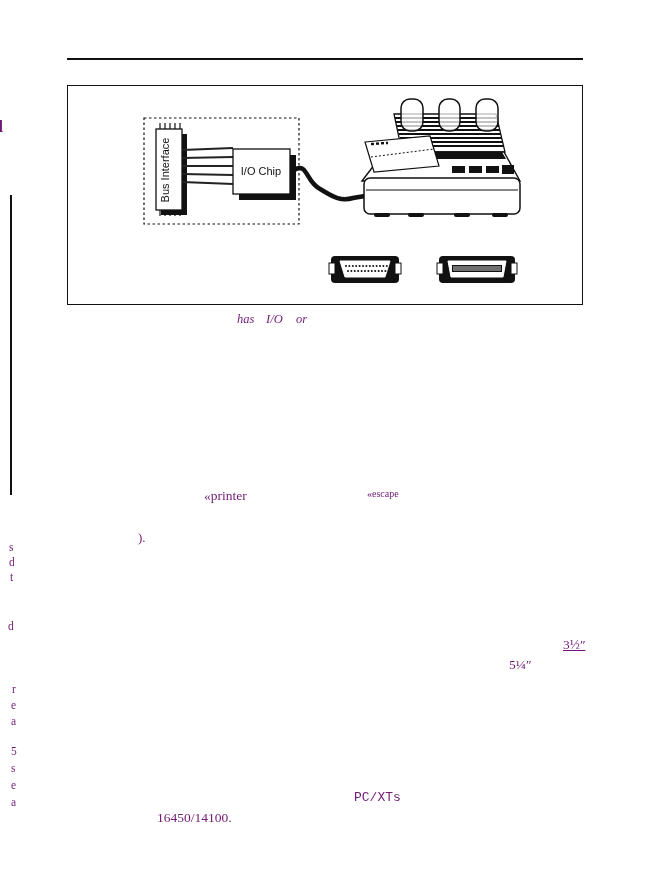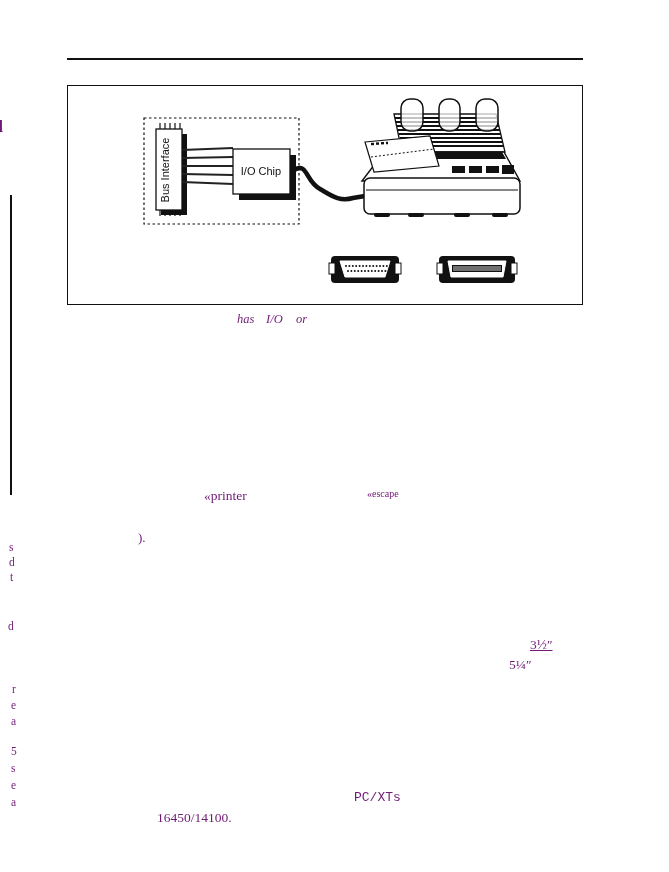--- a/index.html
+++ b/index.html
@@ -204,21 +204,21 @@
 </div>
 
 <span class="frag caption-frag" style="left:237px;top:312px;">has</span>
 <span class="frag caption-frag" style="left:266px;top:312px;text-align:right;">I/O</span>
 <span class="frag caption-frag" style="left:296px;top:312px;">or</span>
 
 <span class="frag" style="left:204px;top:488px;font-size:13.5px;">«printer</span>
 <span class="frag" style="left:367px;top:488px;font-size:10px;">«escape</span>
 <span class="frag" style="left:138px;top:530px;">).</span>
 <span class="frag" style="left:509px;top:657px;font-size:13.5px;">5¼″</span>
-<span class="frag" style="left:530px;top:637px;font-size:13.5px;text-decoration:underline;">3½″</span>
+<span class="frag" style="left:563px;top:637px;font-size:13.5px;text-decoration:underline;">3½″</span>
 <span class="frag" style="left:354px;top:790px;font-family:Liberation Mono, monospace;">PC/XTs</span>
 <span class="frag" style="left:157px;top:810px;font-size:13.5px;">16450/14100.</span>
 
 <span class="frag clipped-letter">d</span>
 <div class="abs margin-line"></div>
 
 <span class="frag margin-letter" style="left:9px;top:541px;">s</span>
 <span class="frag margin-letter" style="left:9px;top:556px;">d</span>
 <span class="frag margin-letter" style="left:10px;top:571px;">t</span>
 <span class="frag margin-letter" style="left:8px;top:620px;">d</span>

